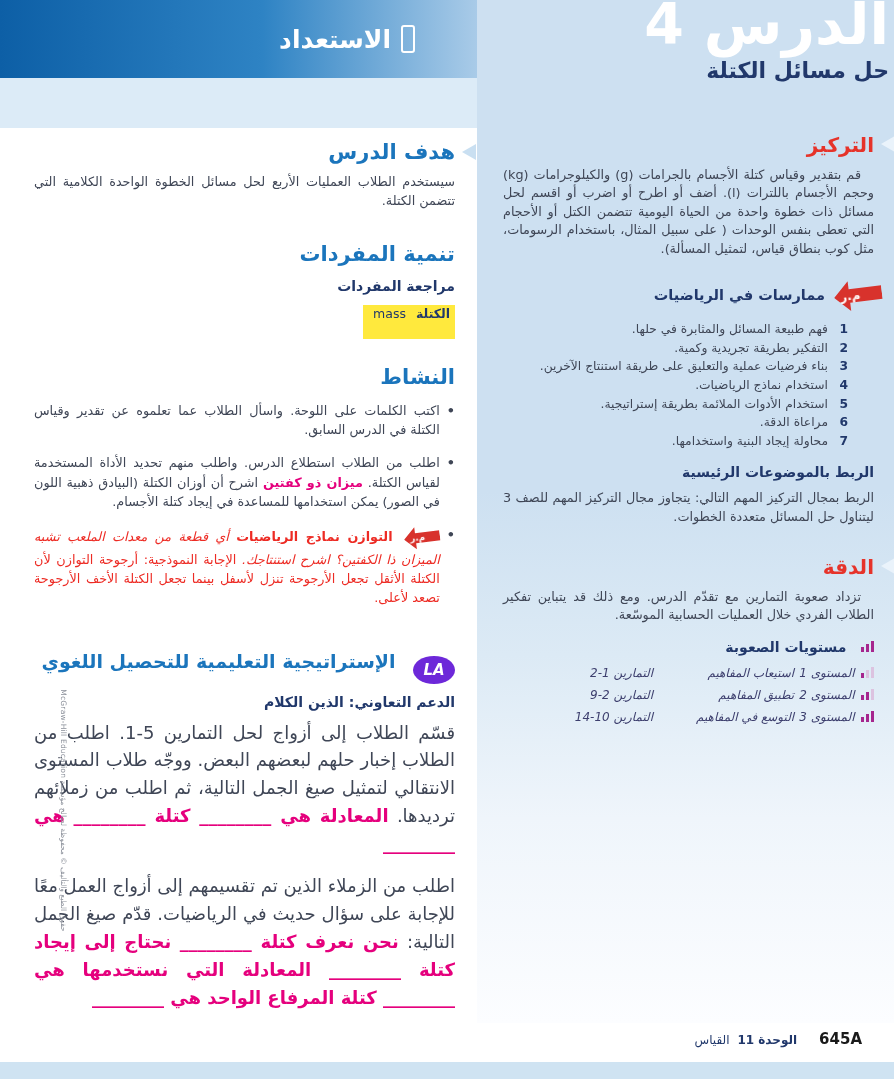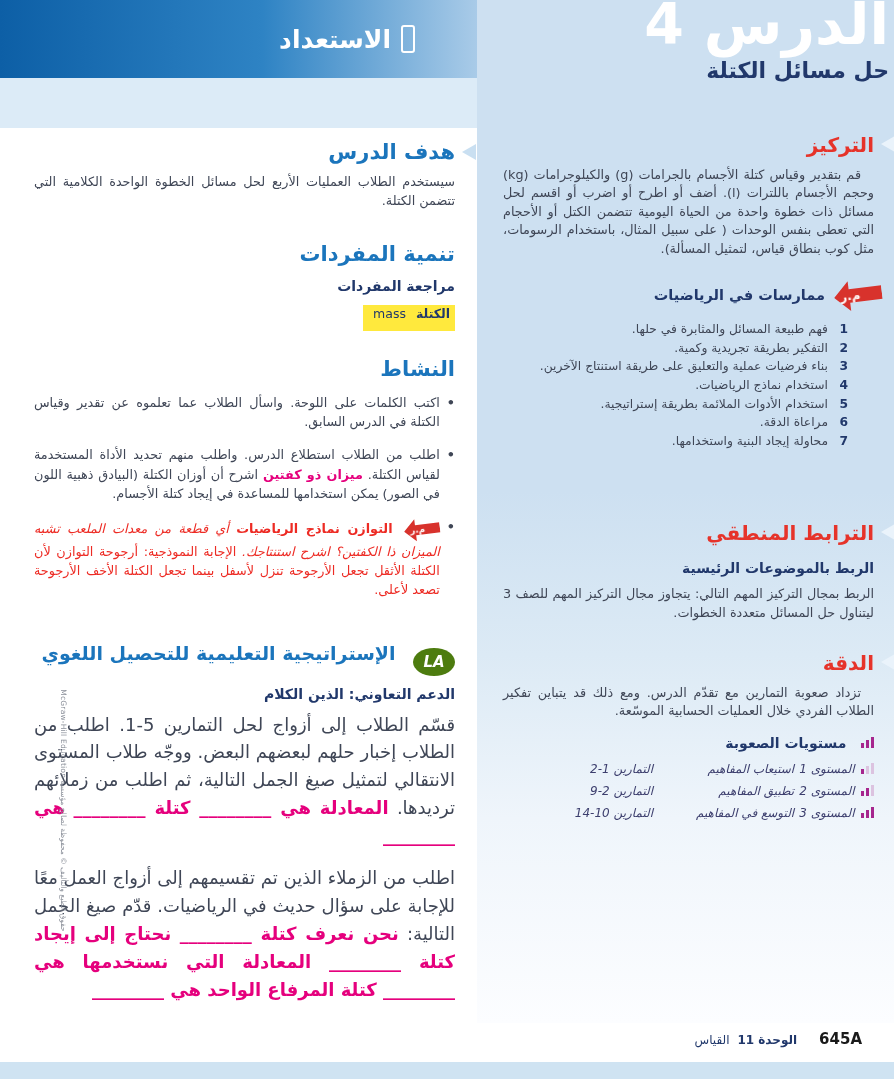--- a/index.html
+++ b/index.html
@@ -55,32 +55,32 @@
   .banner-label{color:#ffffff;font-size:25px;font-weight:bold;}
   .pale-strip{position:absolute;left:0;top:78px;width:477px;height:50px;background:#dcebf7;}
 
   
   .left-col{position:absolute;left:0;top:128px;width:477px;box-sizing:border-box;padding:12px 22px 0 34px;}
   .blue-head{position:relative;font-size:21px;font-weight:bold;color:#1b75bc;text-align:right;}
   .blue-head .tri{position:absolute;right:-21px;top:4px;width:0;height:0;
                   border-top:8px solid transparent;border-bottom:8px solid transparent;
                   border-right:14px solid #c9dff1;}
   .term-line{margin-top:9px;text-align:right;}
-  .term-highlight{display:inline-block;background:#ffe93d;padding:1px 5px 10px 10px;font-size:12.5px;color:#21386b;}
+  .term-highlight{display:inline-block;background:#ffe93d;padding:1px 5px 18px 10px;font-size:12.5px;color:#21386b;}
   .term-highlight b{margin-left:6px;}
   .bullets{margin-top:12px;}
   .bullet{display:flex;gap:7px;margin-bottom:14px;font-size:12.8px;line-height:1.5;color:#3f4656;}
   .bullet-dot{font-weight:bold;}
   .bullet-content{flex:1;text-align:justify;}
   .magenta{color:#e5007d;font-weight:bold;}
   .red-bold{color:#ed2b24;font-weight:bold;}
   .red-italic{color:#ed2b24;font-style:italic;}
   .red-text{color:#ed2b24;}
   .la-head{display:flex;gap:10px;margin-top:40px;align-items:flex-start;}
-  .la-badge{flex:0 0 auto;width:42px;height:28px;border-radius:50%;background:#4d7c0f;color:#ffffff;
+  .la-badge{flex:0 0 auto;width:42px;height:28px;border-radius:50%;background:#6d28d9;color:#ffffff;
             font-weight:bold;font-style:italic;font-size:15px;display:flex;align-items:center;
             justify-content:center;margin-top:8px;}
   .la-title{flex:1;font-size:19px;font-weight:bold;color:#1b75bc;text-align:center;line-height:1.4;}
   .para{margin-top:9px;font-size:18px;line-height:1.55;color:#3f4656;text-align:justify;}
 
   
   .copyright{position:absolute;left:-62px;top:806px;width:250px;transform:rotate(90deg);
              font-size:7.5px;color:#8a8f99;direction:rtl;text-align:center;letter-spacing:.2px;}
   .footer{position:absolute;right:32px;top:1030px;display:flex;align-items:baseline;gap:22px;direction:rtl;}
   .footer-page{font-size:15px;font-weight:bold;color:#1a1a1a;}
@@ -133,24 +133,20 @@
       <div class="mp-item">
         <span class="mp-num">6</span>
         <span>مراعاة الدقة.</span>
       </div>
       <div class="mp-item">
         <span class="mp-num">7</span>
         <span>محاولة إيجاد البنية واستخدامها.</span>
       </div>
     </div>
 
-    <div class="sec-head mt-big">
-      <span>الترابط المنطقي</span>
-      <span class="tri"></span>
-    </div>
     <div class="subhead">الربط بالموضوعات الرئيسية</div>
     <div class="body-text">الربط بمجال التركيز المهم التالي: يتجاوز مجال التركيز المهم للصف 3 ليتناول حل المسائل متعددة الخطوات.</div>
 
     <div class="sec-head mt-med">
       <span>الدقة</span>
       <span class="tri"></span>
     </div>
     <div class="body-text indent">تزداد صعوبة التمارين مع تقدّم الدرس. ومع ذلك قد يتباين تفكير الطلاب الفردي خلال العمليات الحسابية الموسّعة.</div>
 
     <div class="diff-block">

